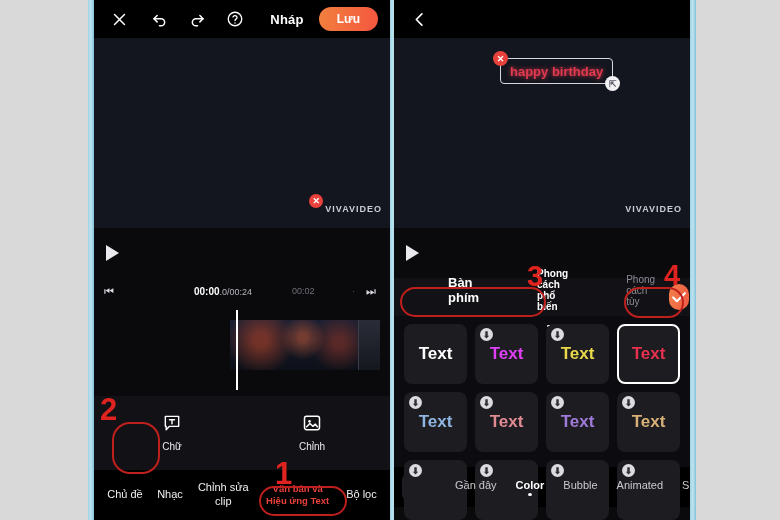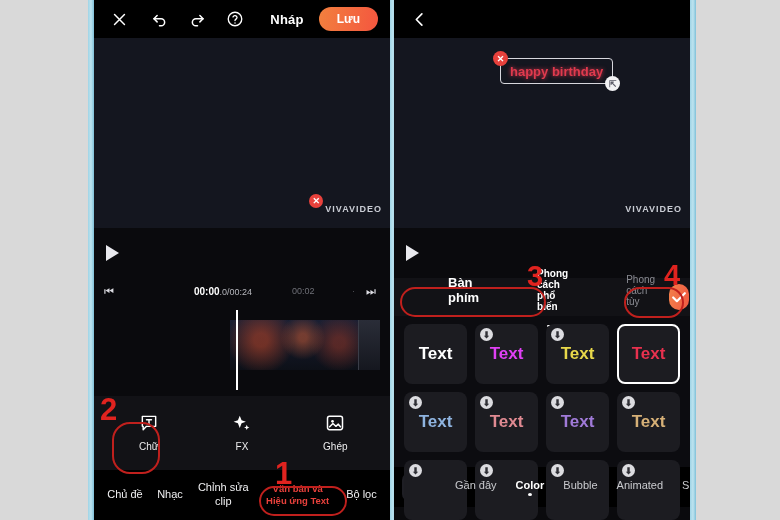--- a/index.html
+++ b/index.html
@@ -272,36 +272,27 @@
         <div class="glyph">
           <svg width="20" height="20" viewBox="0 0 24 24" fill="none" stroke="currentColor" stroke-width="1.7" stroke-linejoin="round">
               <path d="M4 4h16v12H9l-4 4v-4H4z"></path>
               <path d="M9 8h6M12 8v5" stroke-linecap="round"></path>
             </svg>
         </div>
         <div class="lab">Chữ</div>
       </div>
       <div class="tool">
         <div class="glyph">
-          <svg width="21" height="21" viewBox="0 0 24 24" fill="currentColor">
-              <path d="M10 3l2.1 5.2L17 10l-4.9 1.8L10 17l-2.1-5.2L3 10l4.9-1.8z"></path>
-              <path d="M18 13.5l.9 2.2 2.1.8-2.1.8-.9 2.2-.9-2.2-2.1-.8 2.1-.8z"></path>
-            </svg>
-        </div>
-        <div class="lab">FX</div>
-      </div>
-      <div class="tool">
-        <div class="glyph">
           <svg width="20" height="20" viewBox="0 0 24 24" fill="none" stroke="currentColor" stroke-width="1.8">
               <rect x="3" y="4" width="18" height="16" rx="2.5"></rect>
               <circle cx="9" cy="10" r="1.6" fill="currentColor" stroke="none"></circle>
               <path d="M5 17l4.5-4.5L13 16l3-2.6 3 3.6" stroke-linejoin="round"></path>
             </svg>
         </div>
-        <div class="lab">Ghép</div>
+        <div class="lab">Chỉnh</div>
       </div>
     </div>
 
     <div class="bottomnav">
       <div class="bn">Chủ đề</div>
       <div class="bn">Nhạc</div>
       <div class="bn" style="width:52px">Chỉnh sửa clip</div>
       <div class="bn hl" style="width:68px">Văn bản và Hiệu ứng Text</div>
       <div class="bn">Bộ lọc</div>
     </div>

